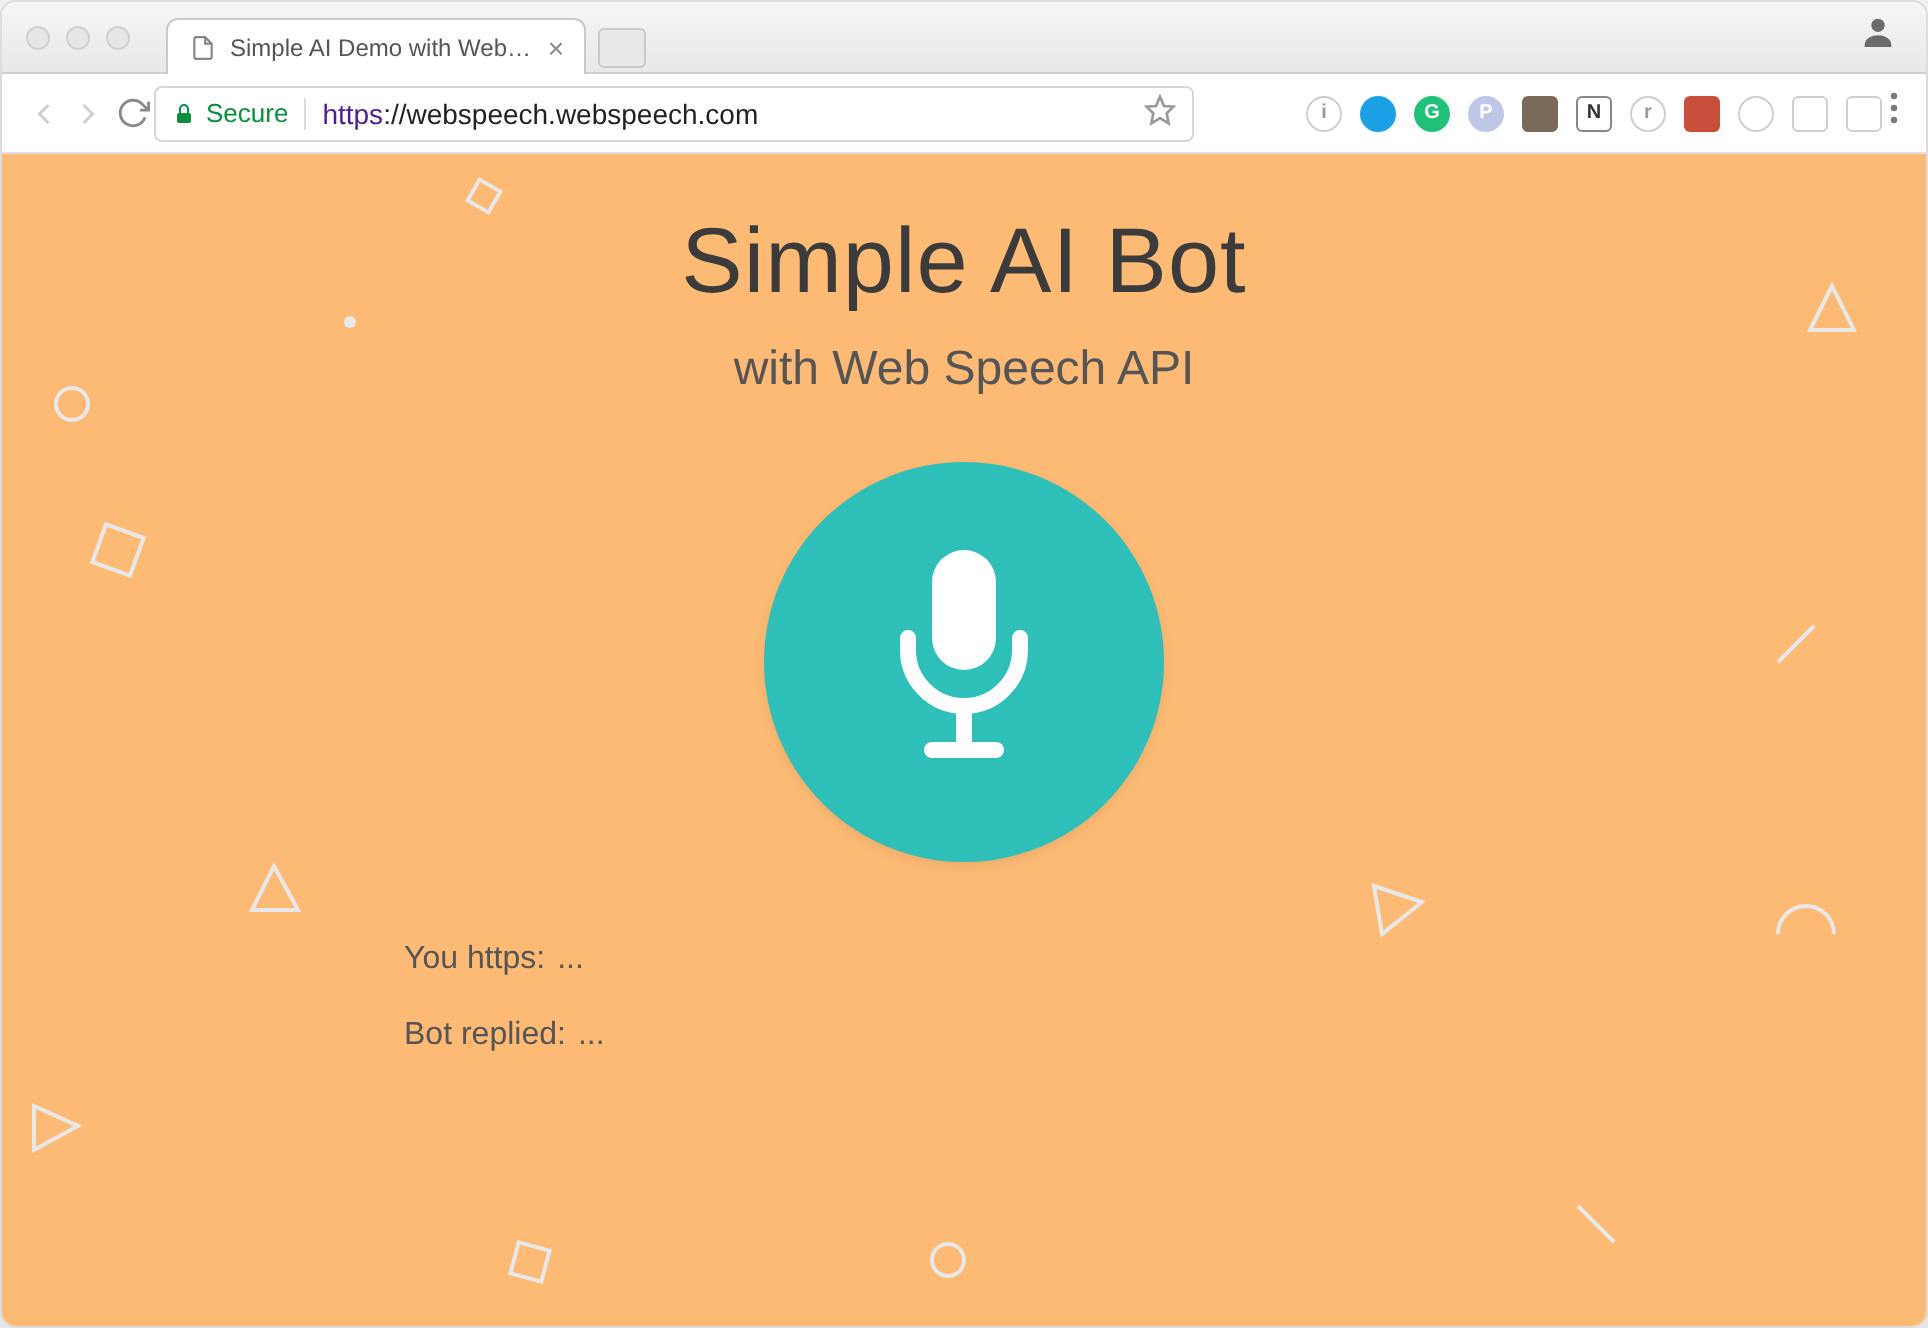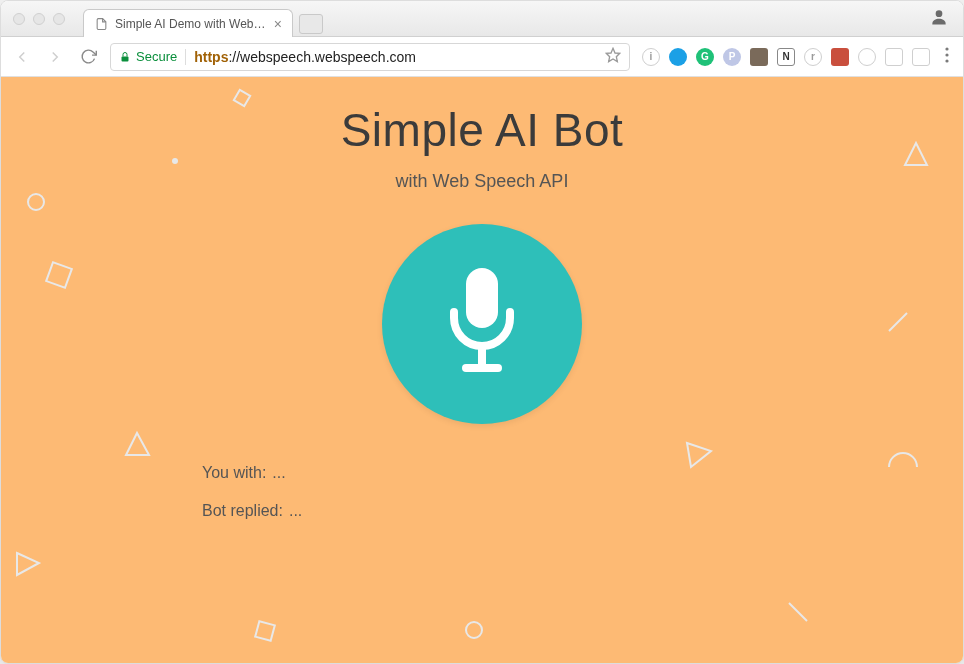--- a/index.html
+++ b/index.html
@@ -97,21 +97,21 @@
       color: #6b6b6b;
     }
     
     .toolbar {
       height: 40px;
       background: #fff;
       border-bottom: 1px solid #e0e0e0;
       display: flex;
       align-items: center;
       padding: 0 10px;
-      gap: 11px;
+      gap: 0;
     }
     .nav-btn {
       width: 22px; height: 22px;
       display: flex; align-items: center; justify-content: center;
       color: #8a8a8a;
       cursor: pointer;
     }
     .nav-btn.disabled { color: #cfcfcf; cursor: default; }
     .omnibox {
       flex: 0 0 auto;
@@ -134,21 +134,21 @@
     .secure-divider {
       width: 1px; height: 16px; background: #ddd;
     }
     .url {
       display: flex; align-items: baseline; gap: 0;
       font-size: 14px;
       flex: 1;
       white-space: nowrap;
       overflow: hidden;
     }
-    .url .scheme { color: #a16207; font-weight: bold; }
+    .url .scheme { color: #4c1d95; }
     .url .host { color: #222; }
     .star {
       color: #9a9a9a;
       cursor: pointer;
     }
     .ext-row {
       display: flex;
       align-items: center;
       gap: 9px;
       margin-left: auto;
@@ -189,21 +189,21 @@
       align-items: center;
       padding-top: 26px;
     }
     .page-title {
       font-size: 46px;
       font-weight: 300;
       color: #3b3b3b;
       letter-spacing: 0.5px;
     }
     .page-subtitle {
-      font-size: 18px;
+      font-size: 24px;
       font-weight: 300;
       color: #555;
       margin-top: 14px;
     }
     .mic-btn {
       margin-top: 32px;
       width: 200px; height: 200px;
       border-radius: 50%;
       background: #2ebfb9;
       display: flex; align-items: center; justify-content: center;
@@ -371,21 +371,21 @@
             <rect x="34" y="6" width="32" height="60" rx="16" fill="#fff"></rect>
             <path d="M22 50 v6 a28 28 0 0 0 56 0 v-6" stroke="#fff" stroke-width="8" stroke-linecap="round" fill="none"></path>
             <line x1="50" y1="84" x2="50" y2="104" stroke="#fff" stroke-width="8" stroke-linecap="round"></line>
             <line x1="34" y1="106" x2="66" y2="106" stroke="#fff" stroke-width="8" stroke-linecap="round"></line>
           </svg>
         </span>
       </div>
 
       <div class="transcript">
         <div class="transcript-row">
-          <span>You with:</span>
+          <span>You https:</span>
           <span>...</span>
         </div>
         <div class="transcript-row">
           <span>Bot replied:</span>
           <span>...</span>
         </div>
       </div>
     </div>
   </div>
 

